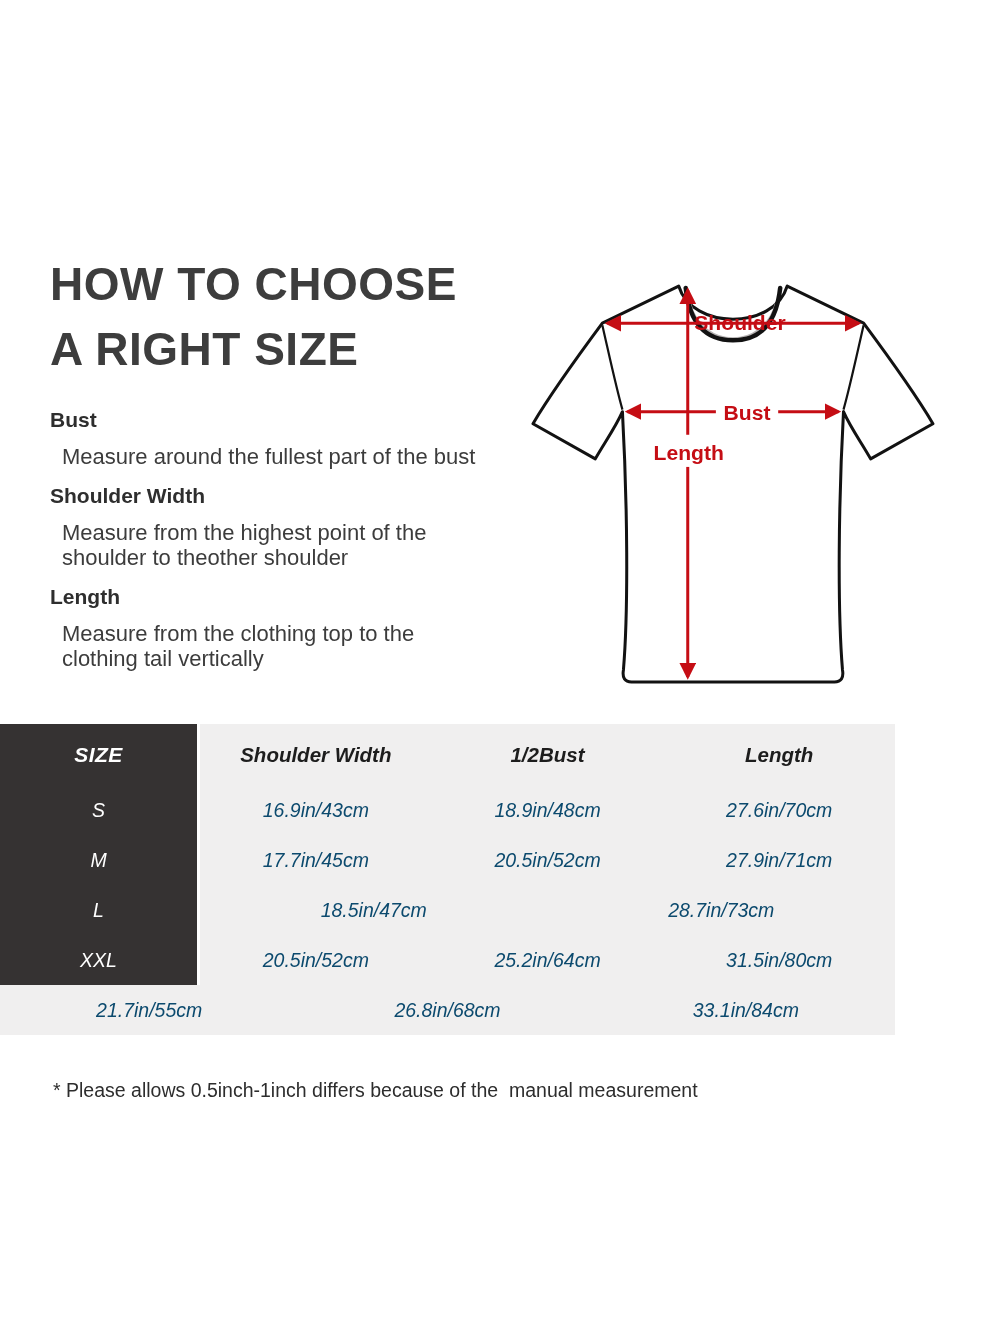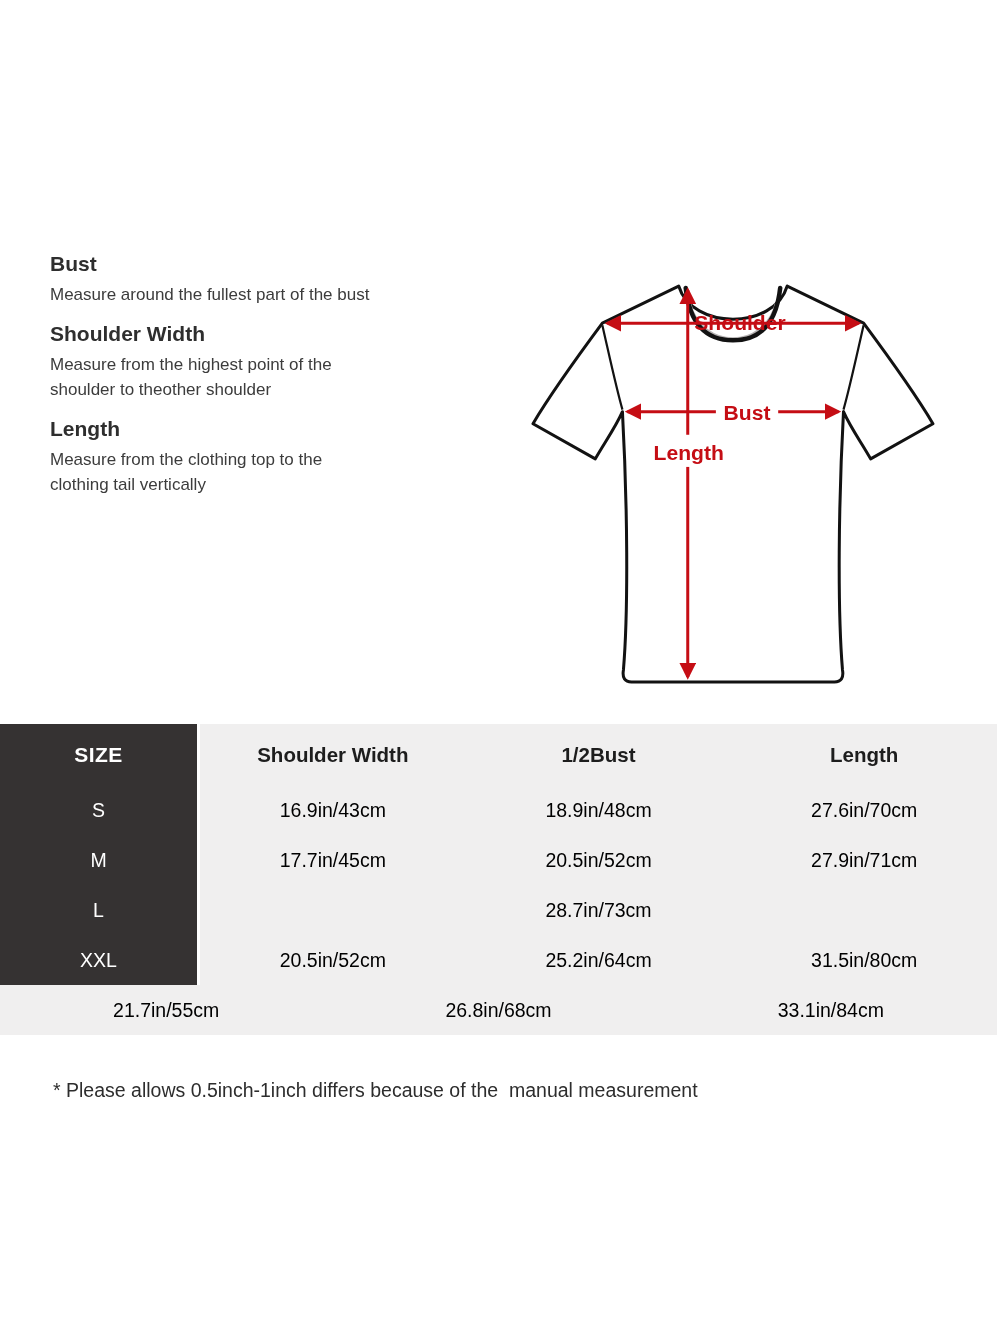--- a/index.html
+++ b/index.html
@@ -27,24 +27,24 @@
     margin: 0 0 26px 0;
   }
   .guide-section { margin-bottom: 15px; }
   .guide-heading {
     font-size: 21px;
     font-weight: bold;
     color: #2e2e2e;
     margin: 0 0 6px 0;
   }
   .guide-body {
-    font-size: 17px;
+    font-size: 22px;
     color: #3c3c3c;
     line-height: 25px;
-    margin: 0;
+    margin: 12px;
     white-space: pre-line;
   }
 
   
   .diagram {
     position: absolute;
     left: 528px; top: 278px;
     width: 424px; height: 412px;
   }
   .diagram svg { display: block; width: 100%; height: 100%; }
@@ -52,58 +52,63 @@
     font-family: "Liberation Sans", sans-serif;
     font-weight: bold;
     font-size: 21px;
     fill: #c50d14;
   }
 
   
   .size-table {
     position: absolute;
     left: 0; top: 724px;
-    width: 997px; height: 311px;
+    width: 895px; height: 311px;
     display: flex;
     flex-direction: column;
+    font-style: italic;
   }
   .t-row { display: flex; flex: 1 1 0; }
   .t-row.header { flex: 0 0 62px; }
   .size-cell {
     flex: 0 0 197px;
     background: #353232;
     color: #ffffff;
     display: flex; align-items: center; justify-content: center;
     border-right: 3px solid #ffffff;
     font-size: 19.5px;
   }
   .header .size-cell { font-weight: bold; font-size: 21px; letter-spacing: 0.5px; }
   .val-cell {
     flex: 1 1 0;
     background: #f0efef;
-    color: #000000;
+    color: #0c4a6e;
     display: flex; align-items: center; justify-content: center;
     font-size: 19.5px;
   }
   .header .val-cell { font-weight: bold; font-size: 20.5px; color: #1d1d1d; }
 
   
   .footnote {
     position: absolute;
     left: 40px; top: 1066px;
     font-size: 19.5px;
     color: #2d2d2d;
     white-space: pre-wrap;
     margin: 13px;
   }
 </style>
 </head>
 <body>
 
 <div class="guide">
+  <h1 class="page-title">
+    <span>HOW TO CHOOSE</span><br>
+    <span>A RIGHT SIZE</span>
+  </h1>
 
   <div class="guide-section">
     <p class="guide-heading">Bust</p>
     <p class="guide-body">Measure around the fullest part of the bust</p>
   </div>
   <div class="guide-section">
     <p class="guide-heading">Shoulder Width</p>
     <p class="guide-body">Measure from the highest point of the
 shoulder to theother shoulder</p>
   </div>
@@ -172,20 +177,21 @@
       <div class="val-cell">27.6in/70cm</div>
     </div>
     <div class="t-row">
       <div class="size-cell">M</div>
       <div class="val-cell">17.7in/45cm</div>
       <div class="val-cell">20.5in/52cm</div>
       <div class="val-cell">27.9in/71cm</div>
     </div>
     <div class="t-row">
       <div class="size-cell">L</div>
+      <div class="val-cell">18.5in/47cm</div>
       <div class="val-cell">28.7in/73cm</div>
     </div>
     <div class="t-row">
       <div class="size-cell">XXL</div>
       <div class="val-cell">20.5in/52cm</div>
       <div class="val-cell">25.2in/64cm</div>
       <div class="val-cell">31.5in/80cm</div>
     </div>
     <div class="t-row">
       <div class="val-cell">21.7in/55cm</div>

